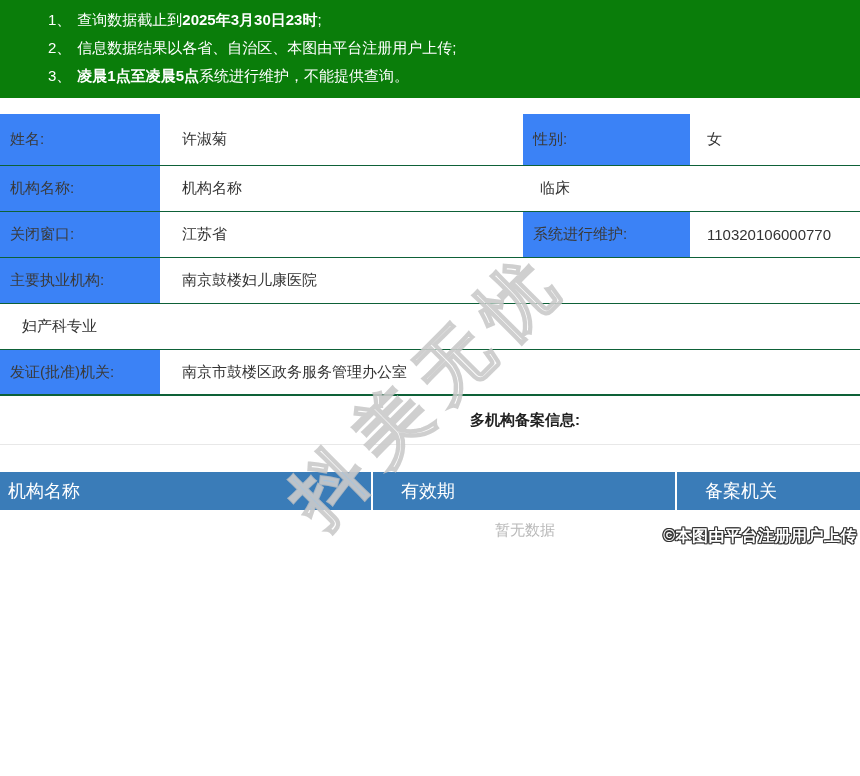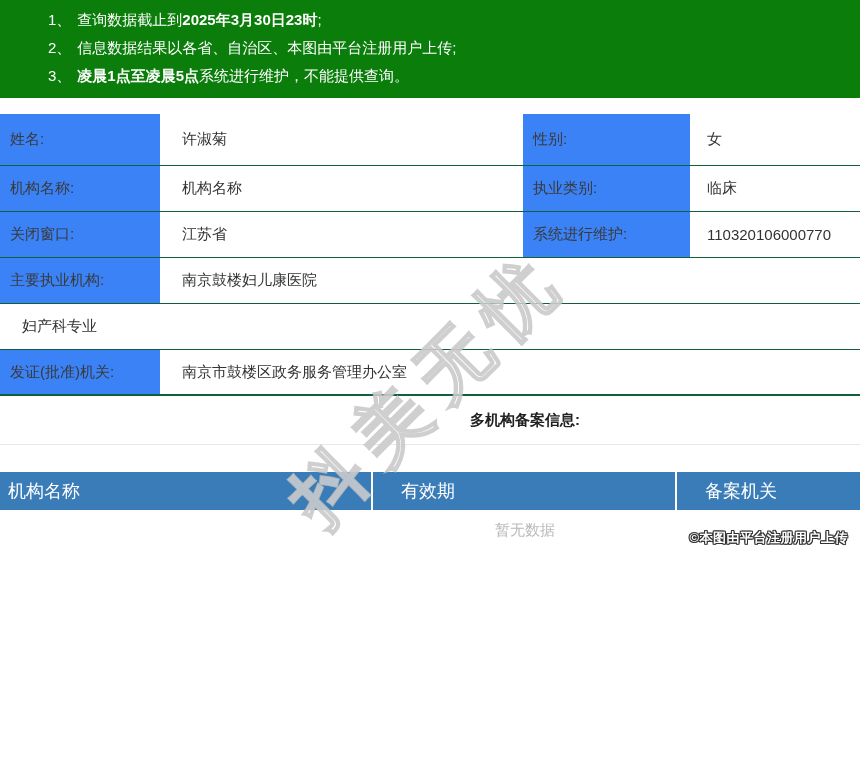--- a/index.html
+++ b/index.html
@@ -51,21 +51,21 @@
                font-family:"Liberation Sans","DejaVu Sans",sans-serif; }
 
   
   .watermark { position:absolute; left:228px; top:348px; width:400px; height:80px;
                line-height:80px; text-align:center; font-size:72px; font-weight:bold;
                letter-spacing:16px; transform:rotate(-45deg);
                color:rgba(255,255,255,0.55); -webkit-text-stroke:2px rgba(195,195,195,0.8);
                pointer-events:none; z-index:5; white-space:nowrap; }
 
   
-  .corner-note { position:absolute; right:12px; bottom:1px; font-size:13px; font-weight:bold;
+  .corner-note { position:absolute; right:3px; bottom:1px; font-size:16px; font-weight:bold;
                  color:#fff; z-index:6; letter-spacing:0.5px;
                  text-shadow:-1px 0 0 #333, 1px 0 0 #333, 0 -1px 0 #333, 0 1px 0 #333,
                              -1px -1px 0 #333, 1px 1px 0 #333, -1px 1px 0 #333, 1px -1px 0 #333; }
 </style>
 </head>
 <body>
 
 <div class="viewport">
   <div class="page">
 
@@ -84,21 +84,20 @@
     <div class="info">
       <div class="row two first">
         <div class="lbl">姓名:</div>
         <div class="val">许淑菊</div>
         <div class="lbl">性别:</div>
         <div class="val v2">女</div>
       </div>
       <div class="row two">
         <div class="lbl">机构名称:</div>
         <div class="val">机构名称</div>
-        <div class="lbl">执业类别:</div>
         <div class="val v2">临床</div>
       </div>
       <div class="row two">
         <div class="lbl">关闭窗口:</div>
         <div class="val">江苏省</div>
         <div class="lbl">系统进行维护:</div>
         <div class="val v2">110320106000770</div>
       </div>
       <div class="row one">
         <div class="lbl">主要执业机构:</div>

